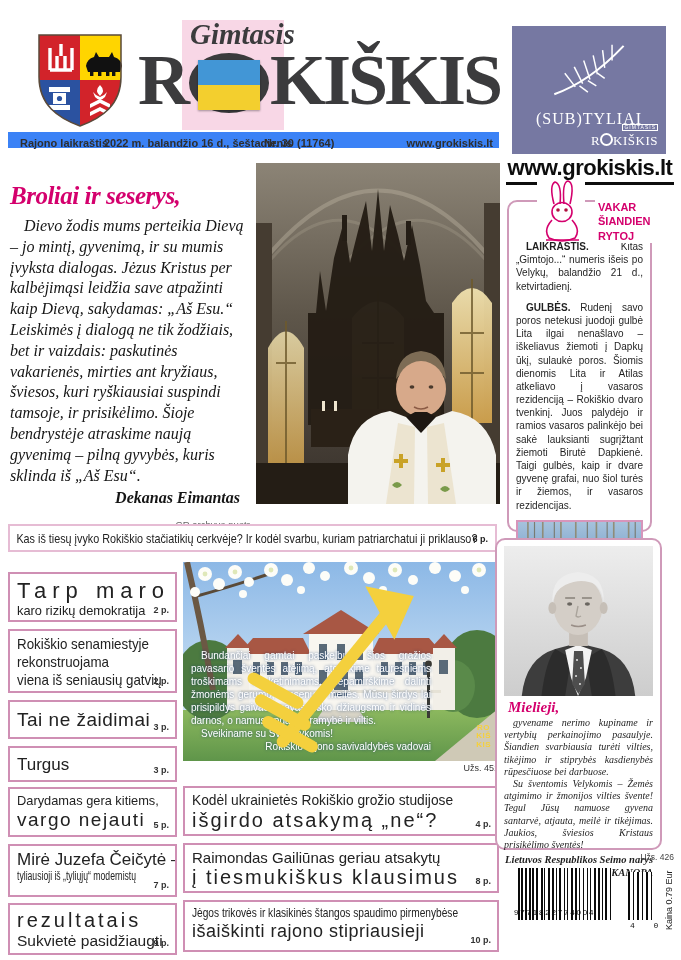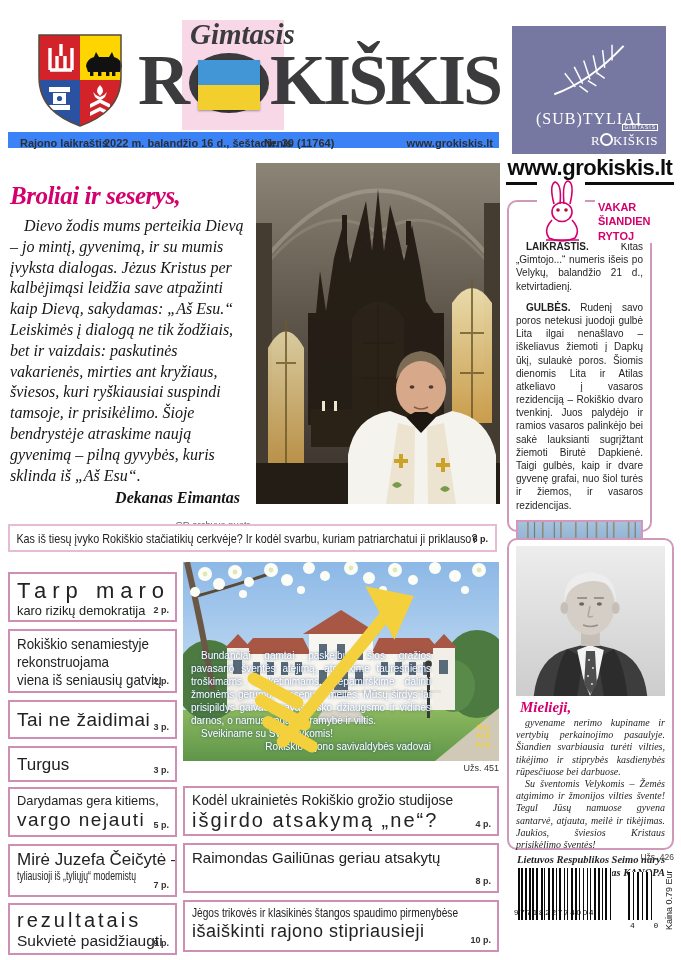--- a/index.html
+++ b/index.html
@@ -102,21 +102,21 @@
       border-radius:10px;box-sizing:border-box;padding:38px 7px 7px;background:#fff;}
   .rabbit{position:absolute;left:28px;top:-22px;width:48px;height:62px;background:#fff;}
   .vsr{position:absolute;left:86px;top:-2px;color:#d4006d;font-size:11px;font-weight:bold;
        line-height:1.3;background:#fff;padding:0 3px;}
   .vsr span{display:block;}
   .news-p{margin:0 0 8px;font-size:10px;line-height:1.32;text-align:justify;text-indent:10px;color:#1f1f1f;}
   .news-p b{font-weight:bold;}
   .swan-photo{width:100%;height:138px;border:2px solid #d795bb;box-sizing:border-box;margin-top:2px;}
   .swan-photo svg{display:block;width:100%;height:100%;}
 
-  .greet-box{position:absolute;left:507px;top:538px;width:167px;height:312px;border:2px solid #cf9ab9;
+  .greet-box{position:absolute;left:495px;top:538px;width:167px;height:312px;border:2px solid #cf9ab9;
       border-radius:10px;box-sizing:border-box;padding:6px 7px;background:#fff;}
   .portrait{width:100%;height:150px;}
   .portrait svg{display:block;width:100%;height:100%;}
   .greet-title{margin:3px 0 1px;font-family:"Liberation Serif",serif;font-style:italic;font-weight:bold;
       font-size:15px;color:#d4006d;padding-left:4px;}
   .greet-p{margin:0;font-family:"Liberation Serif",serif;font-style:italic;font-size:10px;
       line-height:1.22;text-align:justify;text-indent:9px;color:#1f1f1f;}
   .greet-sig{margin-top:2px;font-family:"Liberation Serif",serif;font-style:italic;font-weight:bold;
       font-size:10.5px;text-align:right;line-height:1.25;color:#1f1f1f;}
   .greet-sig span{display:block;}
@@ -434,20 +434,21 @@
   </div>
   <div class="uzs451">Užs. 451</div>
 
   <div class="teaser ct" style="top:786px;height:50px;">
     <span class="ln cAa sqz">Kodėl ukrainietės Rokiškio grožio studijose</span>
     <span class="ln cAb">išgirdo atsakymą „ne“?</span>
     <span class="pg">4 p.</span>
   </div>
   <div class="teaser ct" style="top:843px;height:50px;">
     <span class="ln cBa">Raimondas Gailiūnas geriau atsakytų</span>
+    <span class="ln cBb">į tiesmukiškus klausimus</span>
     <span class="pg">8 p.</span>
   </div>
   <div class="teaser ct" style="top:900px;height:52px;">
     <span class="ln cCa sqz">Jėgos trikovės ir klasikinės štangos spaudimo pirmenybėse</span>
     <span class="ln cCb">išaiškinti rajono stipriausieji</span>
     <span class="pg">10 p.</span>
   </div>
 
   <div class="site-big">www.grokiskis.lt</div>
 

